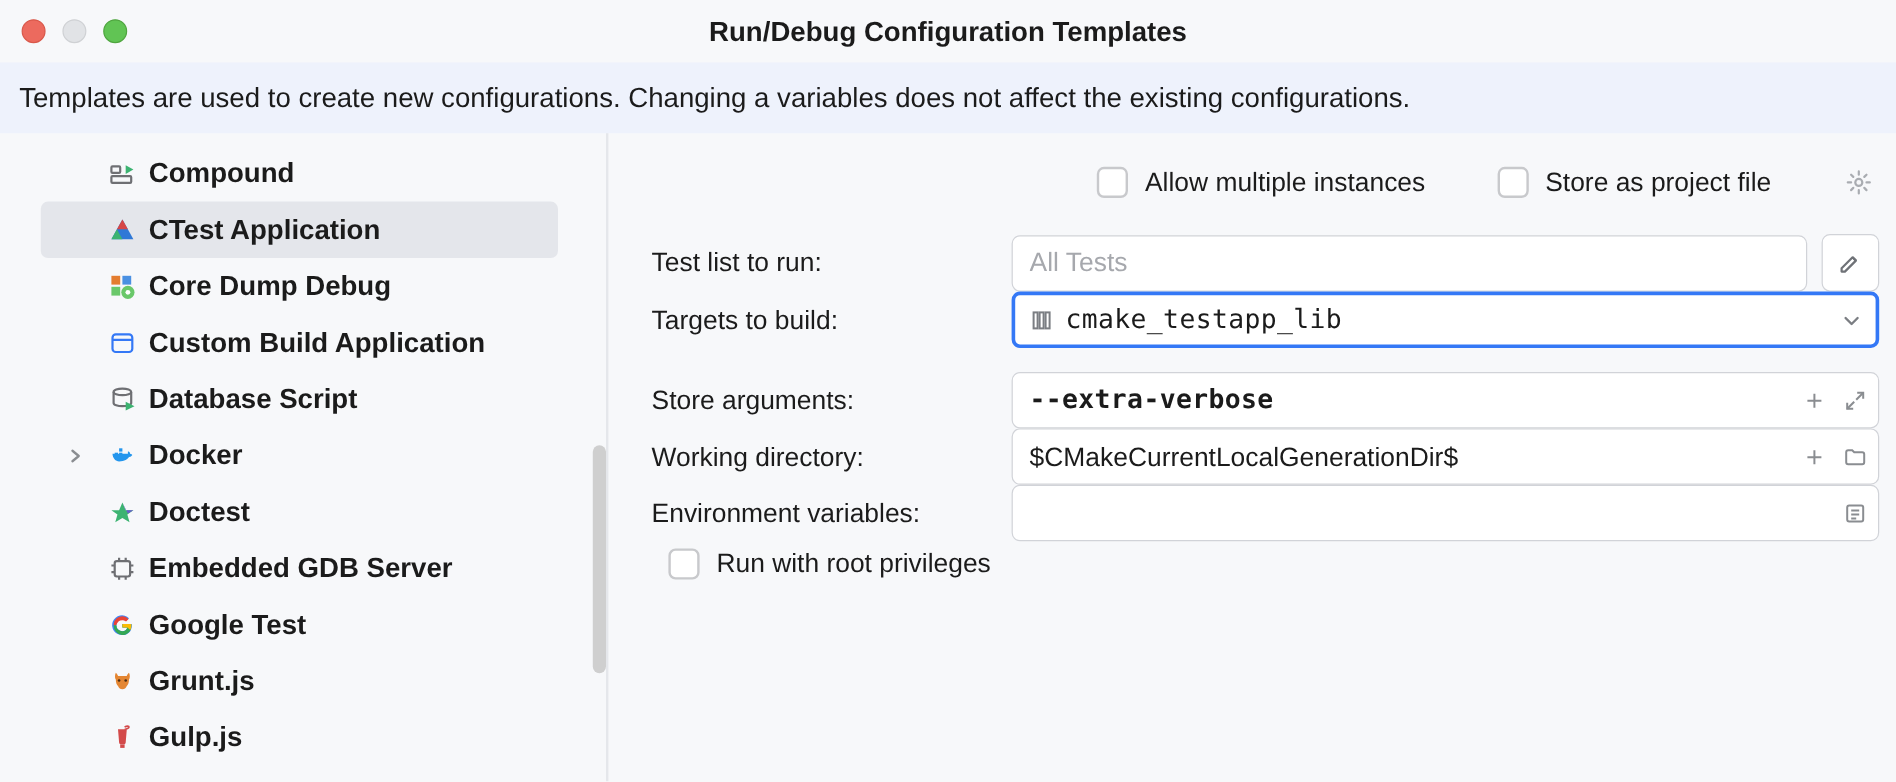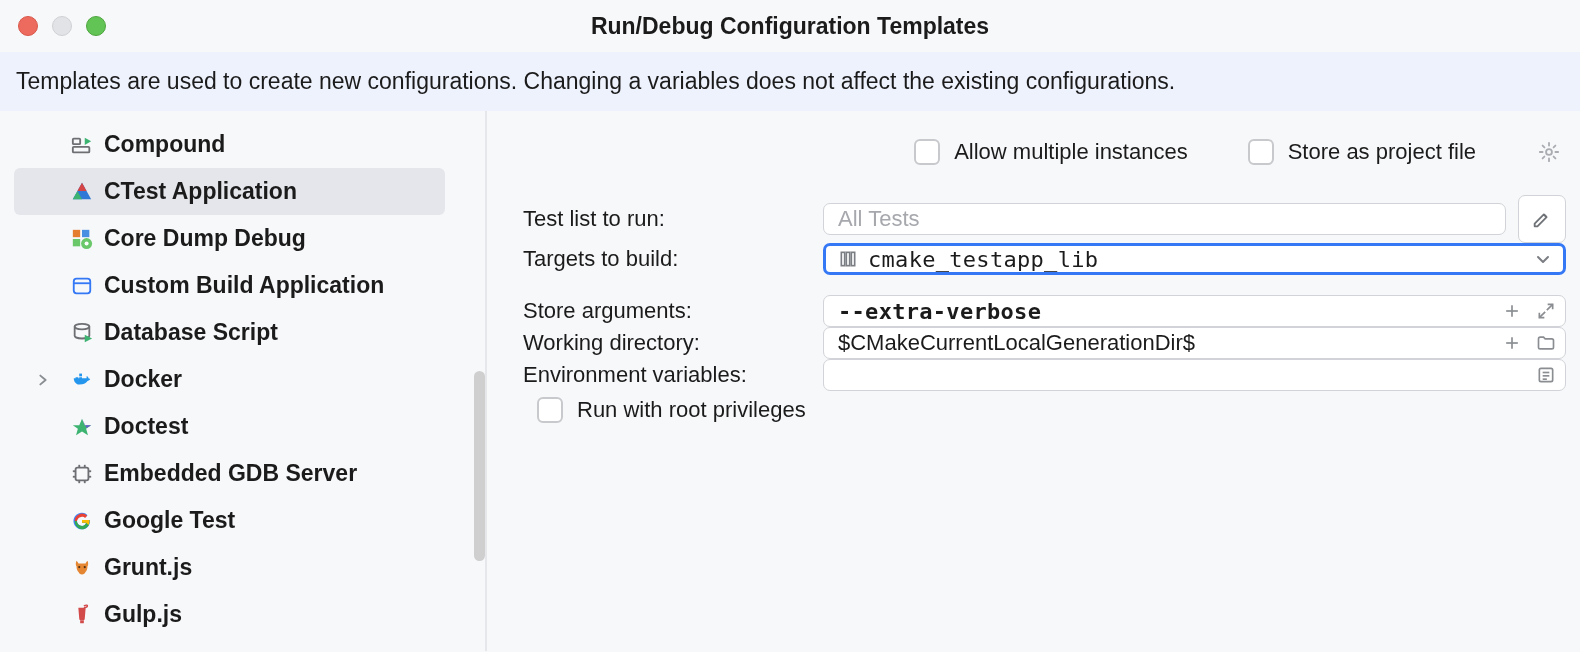--- a/index.html
+++ b/index.html
@@ -42,20 +42,21 @@
     background: #eef2fc;
     color: #1b1b1b;
     font-size: 23px;
     padding: 16px 16px;
   }
 
   
   .split {
     display: flex;
     height: calc(652px - 52px - 60px);
+    padding-left: 20px;
   }
 
   
   .sidebar {
     width: 487px;
     border-right: 2px solid #e5e7eb;
     padding-top: 10px;
     position: relative;
   }
   .sidebar-scrollbar {
@@ -140,21 +141,21 @@
   .form-control {
     flex: 1;
     display: flex;
     align-items: center;
     gap: 12px;
   }
   .spacer-row { height: 20px; }
 
   input.text-input, .dropdown, .combo {
     width: 100%;
-    height: 32px;
+    height: 47px;
     border: 1.5px solid #d1d3d8;
     border-radius: 7px;
     background: #fff;
     font-size: 22px;
     padding: 0 14px;
     color: #1b1b1b;
     font-family: inherit;
   }
   input.text-input::placeholder { color: #a6a8ad; }
   .text-input.mono { font-family: ui-monospace, "SF Mono", Menlo, monospace; letter-spacing: 0.3px; font-weight: bold; }

